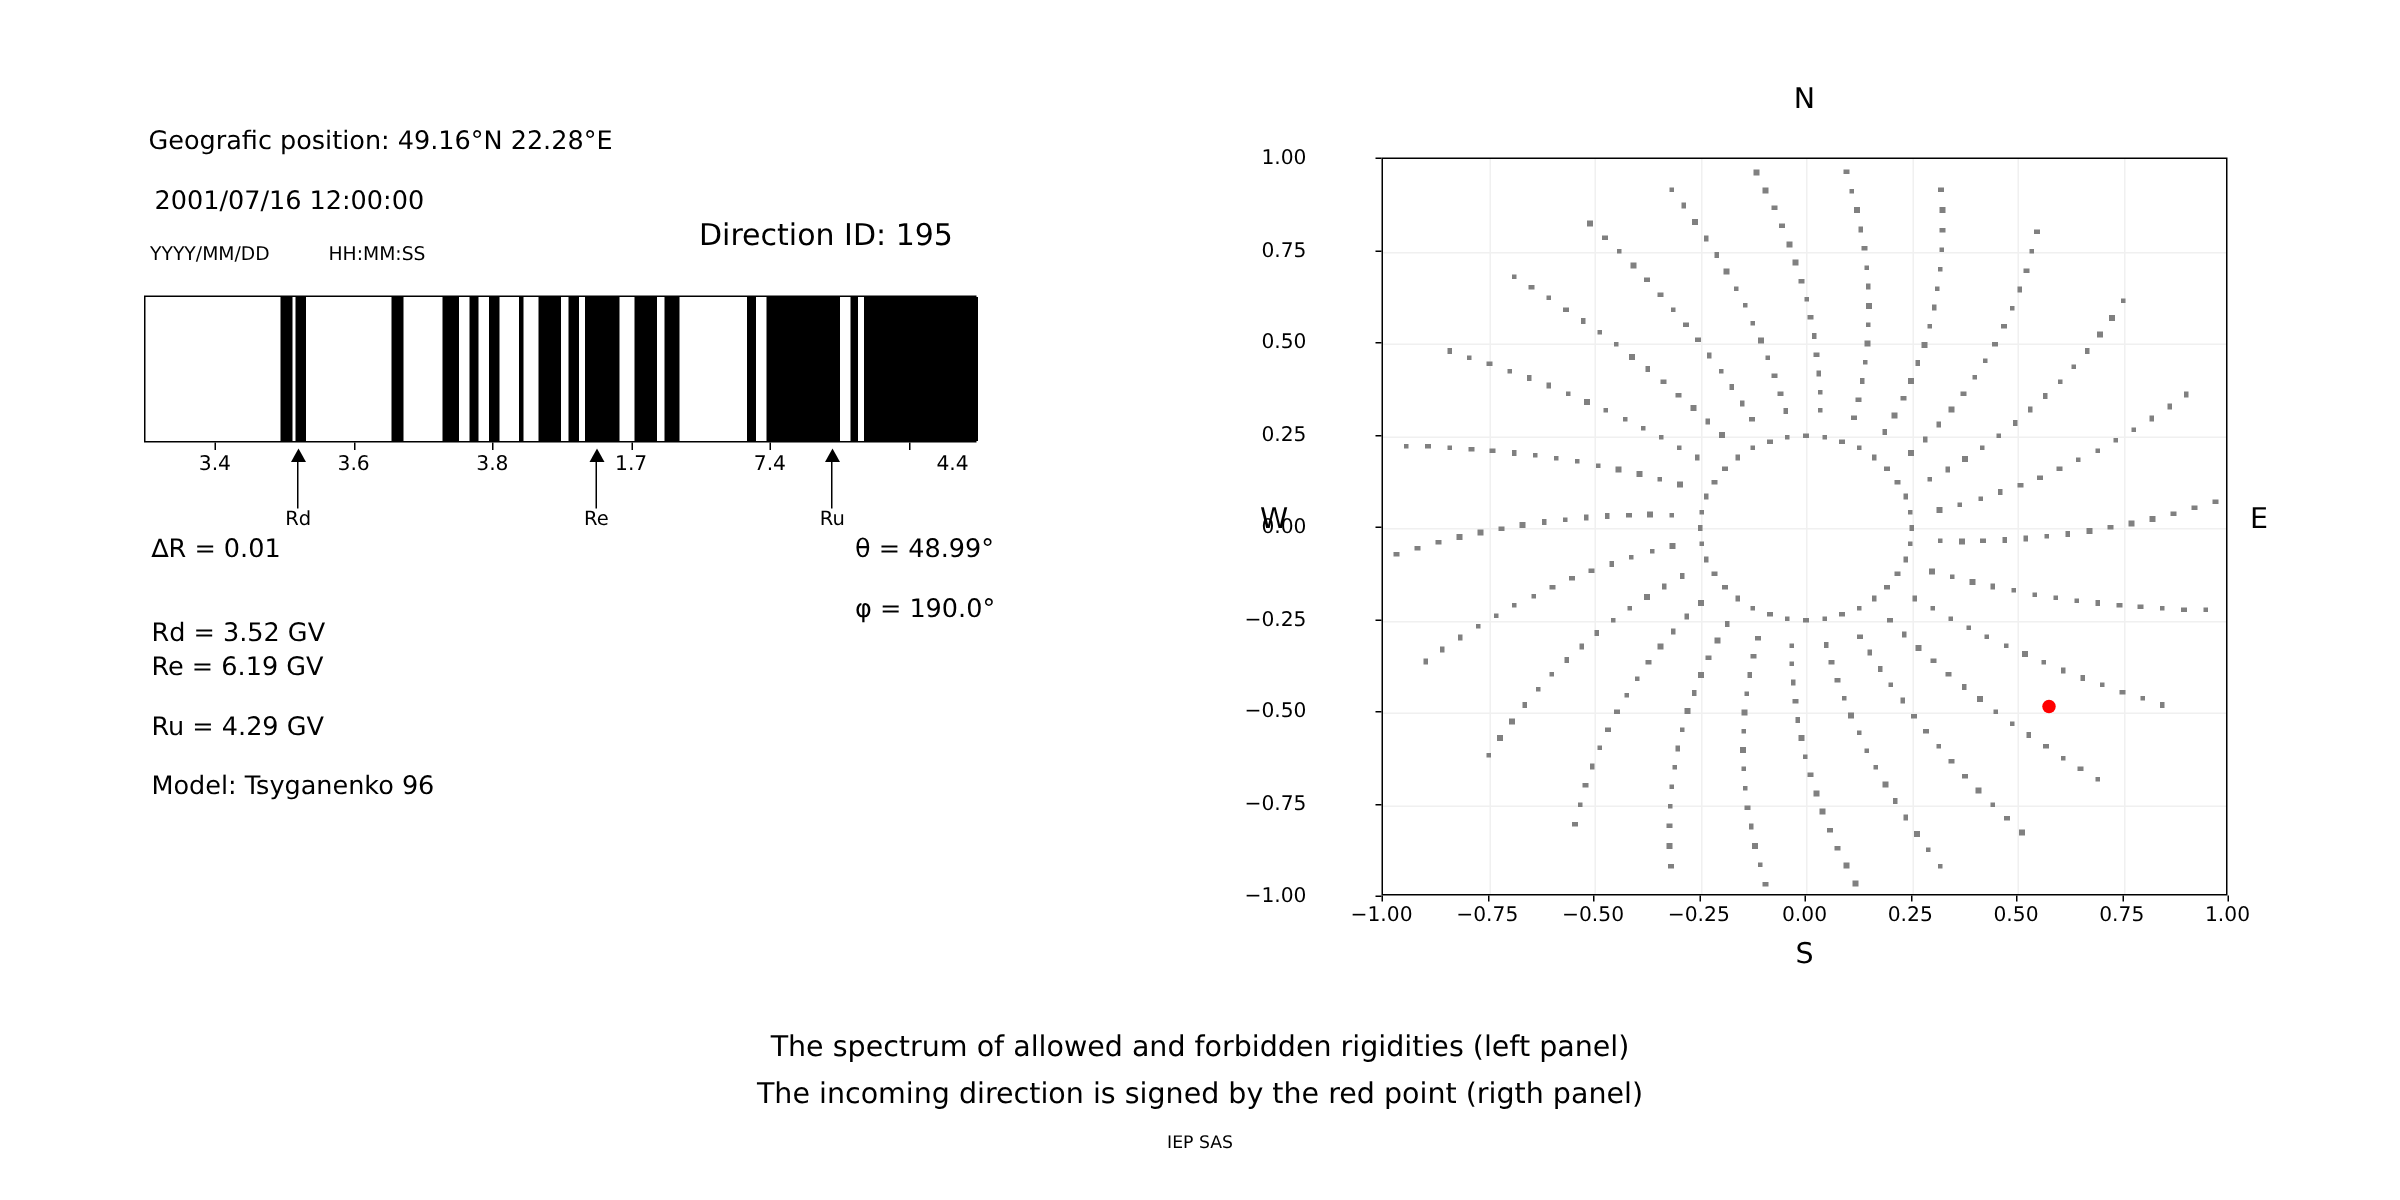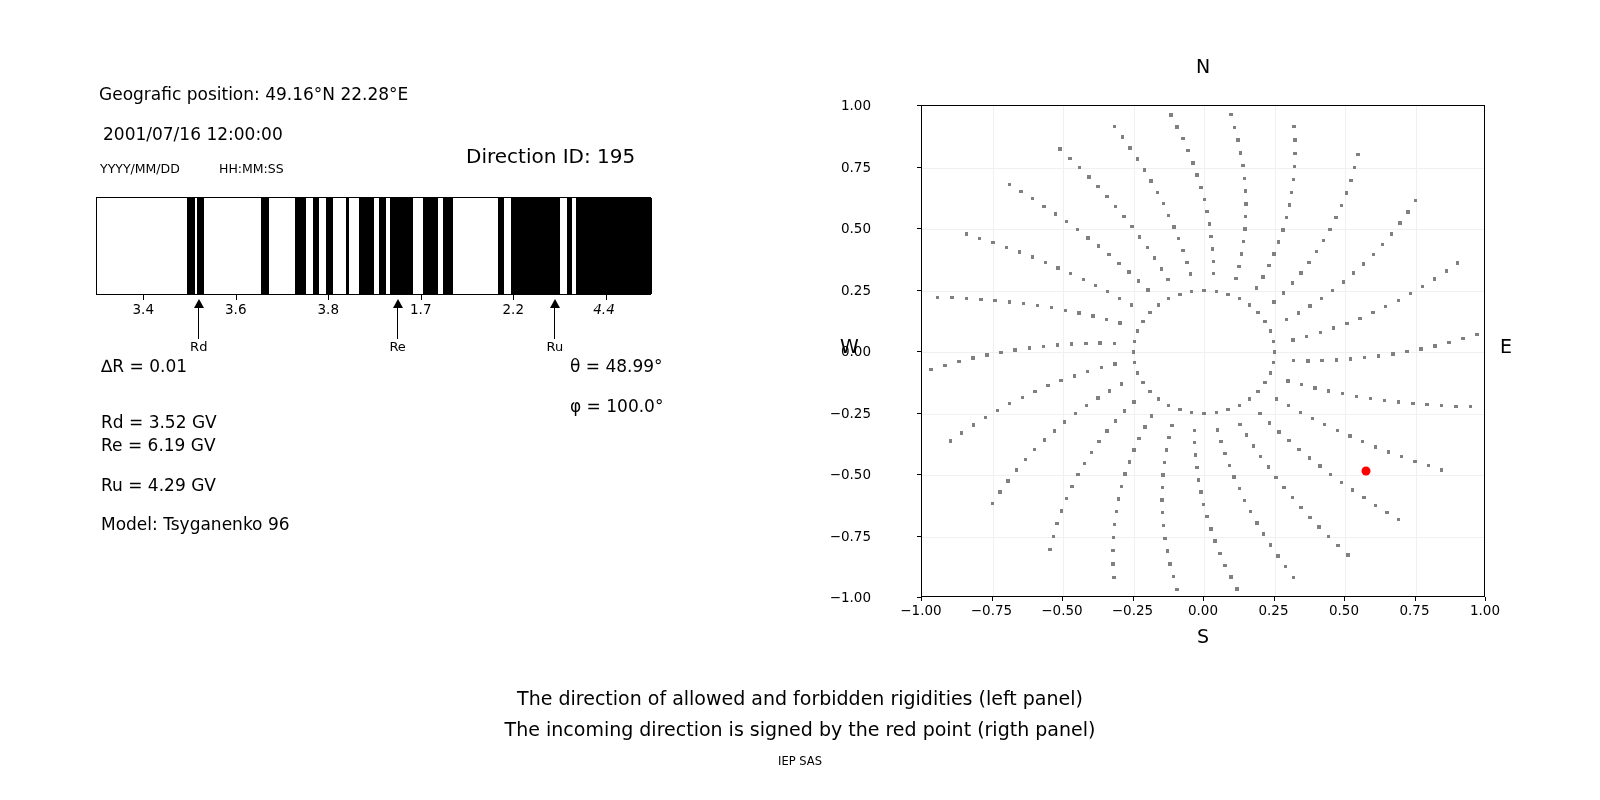--- a/index.html
+++ b/index.html
@@ -100,23 +100,23 @@
 <div class="abs" id="spectrum-axis">
     <div class="tick" style="left: 47.25px;"></div>
     <div class="ticklabel" style="left: 47.25px;">3.4</div>
     <div class="tick" style="left: 139.75px;"></div>
     <div class="ticklabel" style="left: 139.75px;">3.6</div>
     <div class="tick" style="left: 232.25px;"></div>
     <div class="ticklabel" style="left: 232.25px;">3.8</div>
     <div class="tick" style="left: 324.75px;"></div>
     <div class="ticklabel" style="left: 324.75px;">1.7</div>
     <div class="tick" style="left: 417.25px;"></div>
-    <div class="ticklabel" style="left: 417.25px;">2.2</div>
+    <div class="ticklabel" style="left: 417.25px;">7.4</div>
     <div class="tick" style="left: 509.75px;"></div>
-    <div class="ticklabel" style="left: 508px; font-style: italic;">4.4</div>
+    <div class="ticklabel" style="left: 539px;">4.4</div>
     <div class="marker" style="left: 102.75px;">
       <div class="head"></div>
       <div class="stem"></div>
       <div class="mlabel">Rd</div>
     </div>
     <div class="marker" style="left: 301.625px;">
       <div class="head"></div>
       <div class="stem"></div>
       <div class="mlabel">Re</div>
     </div>
@@ -126,21 +126,21 @@
       <div class="mlabel">Ru</div>
     </div>
   </div>
 
 <div class="param pl" style="top:356px;">∆R = 0.01</div>
 <div class="param pl" style="top:412px;">Rd = 3.52 GV</div>
 <div class="param pl" style="top:435px;">Re = 6.19 GV</div>
 <div class="param pl" style="top:475px;">Ru = 4.29 GV</div>
 <div class="param pl" style="top:514px;">Model: Tsyganenko 96</div>
 <div class="param pr" style="top:356px;">θ = 48.99°</div>
-<div class="param pr" style="top:396px;">φ = 100.0°</div>
+<div class="param pr" style="top:396px;">φ = 190.0°</div>
 
 <div class="abs" id="polar-panel">
   <div id="label-N">N</div>
   <div id="label-S">S</div>
   <div id="label-W">W</div>
   <div id="label-E">E</div>
   <div id="plot-box">
     <div id="grid-layer">
         <div class="gridline-v" style="left: 70.5px;"></div>
         <div class="gridline-v" style="left: 141px;"></div>
@@ -566,15 +566,15 @@
       <div class="xtickmark" style="left: 443.5px;"></div>
       <div class="xtick" style="left: 514px;">0.50</div>
       <div class="xtickmark" style="left: 514px;"></div>
       <div class="xtick" style="left: 584.5px;">0.75</div>
       <div class="xtickmark" style="left: 584.5px;"></div>
       <div class="xtick" style="left: 655px;">1.00</div>
       <div class="xtickmark" style="left: 655px;"></div>
     </div>
 </div>
 
-<div class="caption" id="caption1">The direction of allowed and forbidden rigidities (left panel)</div>
+<div class="caption" id="caption1">The spectrum of allowed and forbidden rigidities (left panel)</div>
 <div class="caption" id="caption2">The incoming direction is signed by the red point (rigth panel)</div>
 <div class="caption" id="footer">IEP SAS</div>
 
 </body></html>

